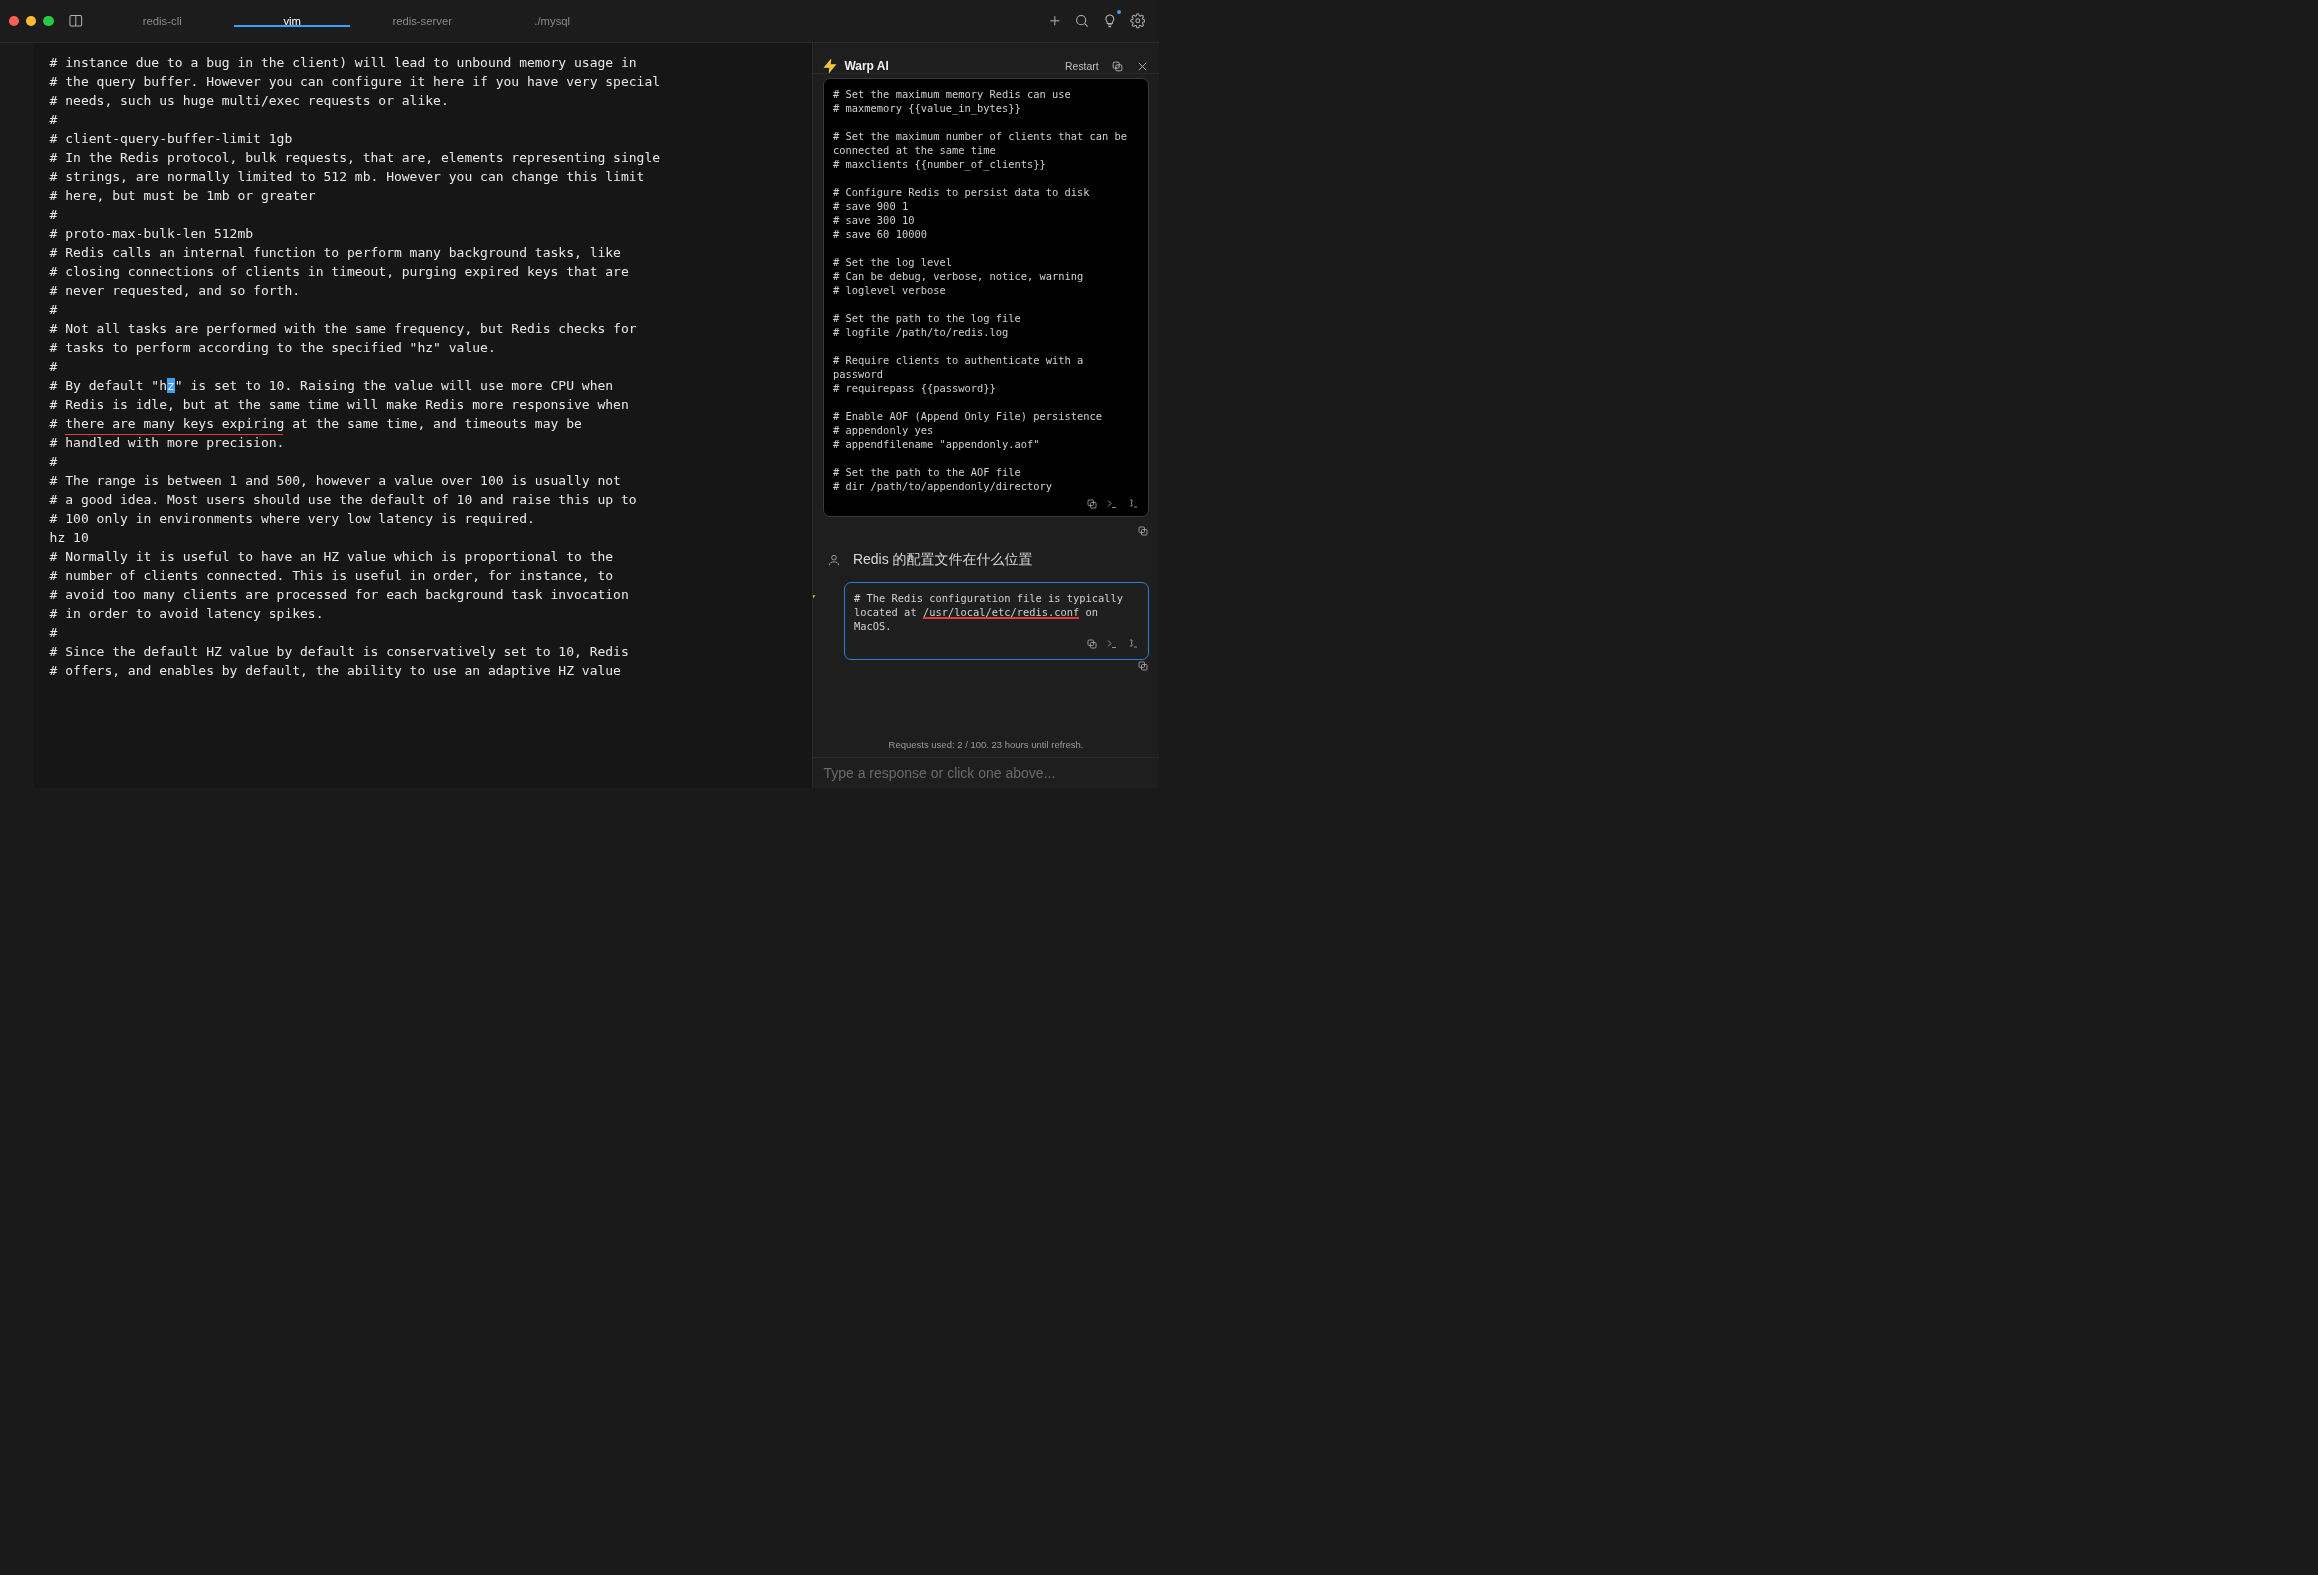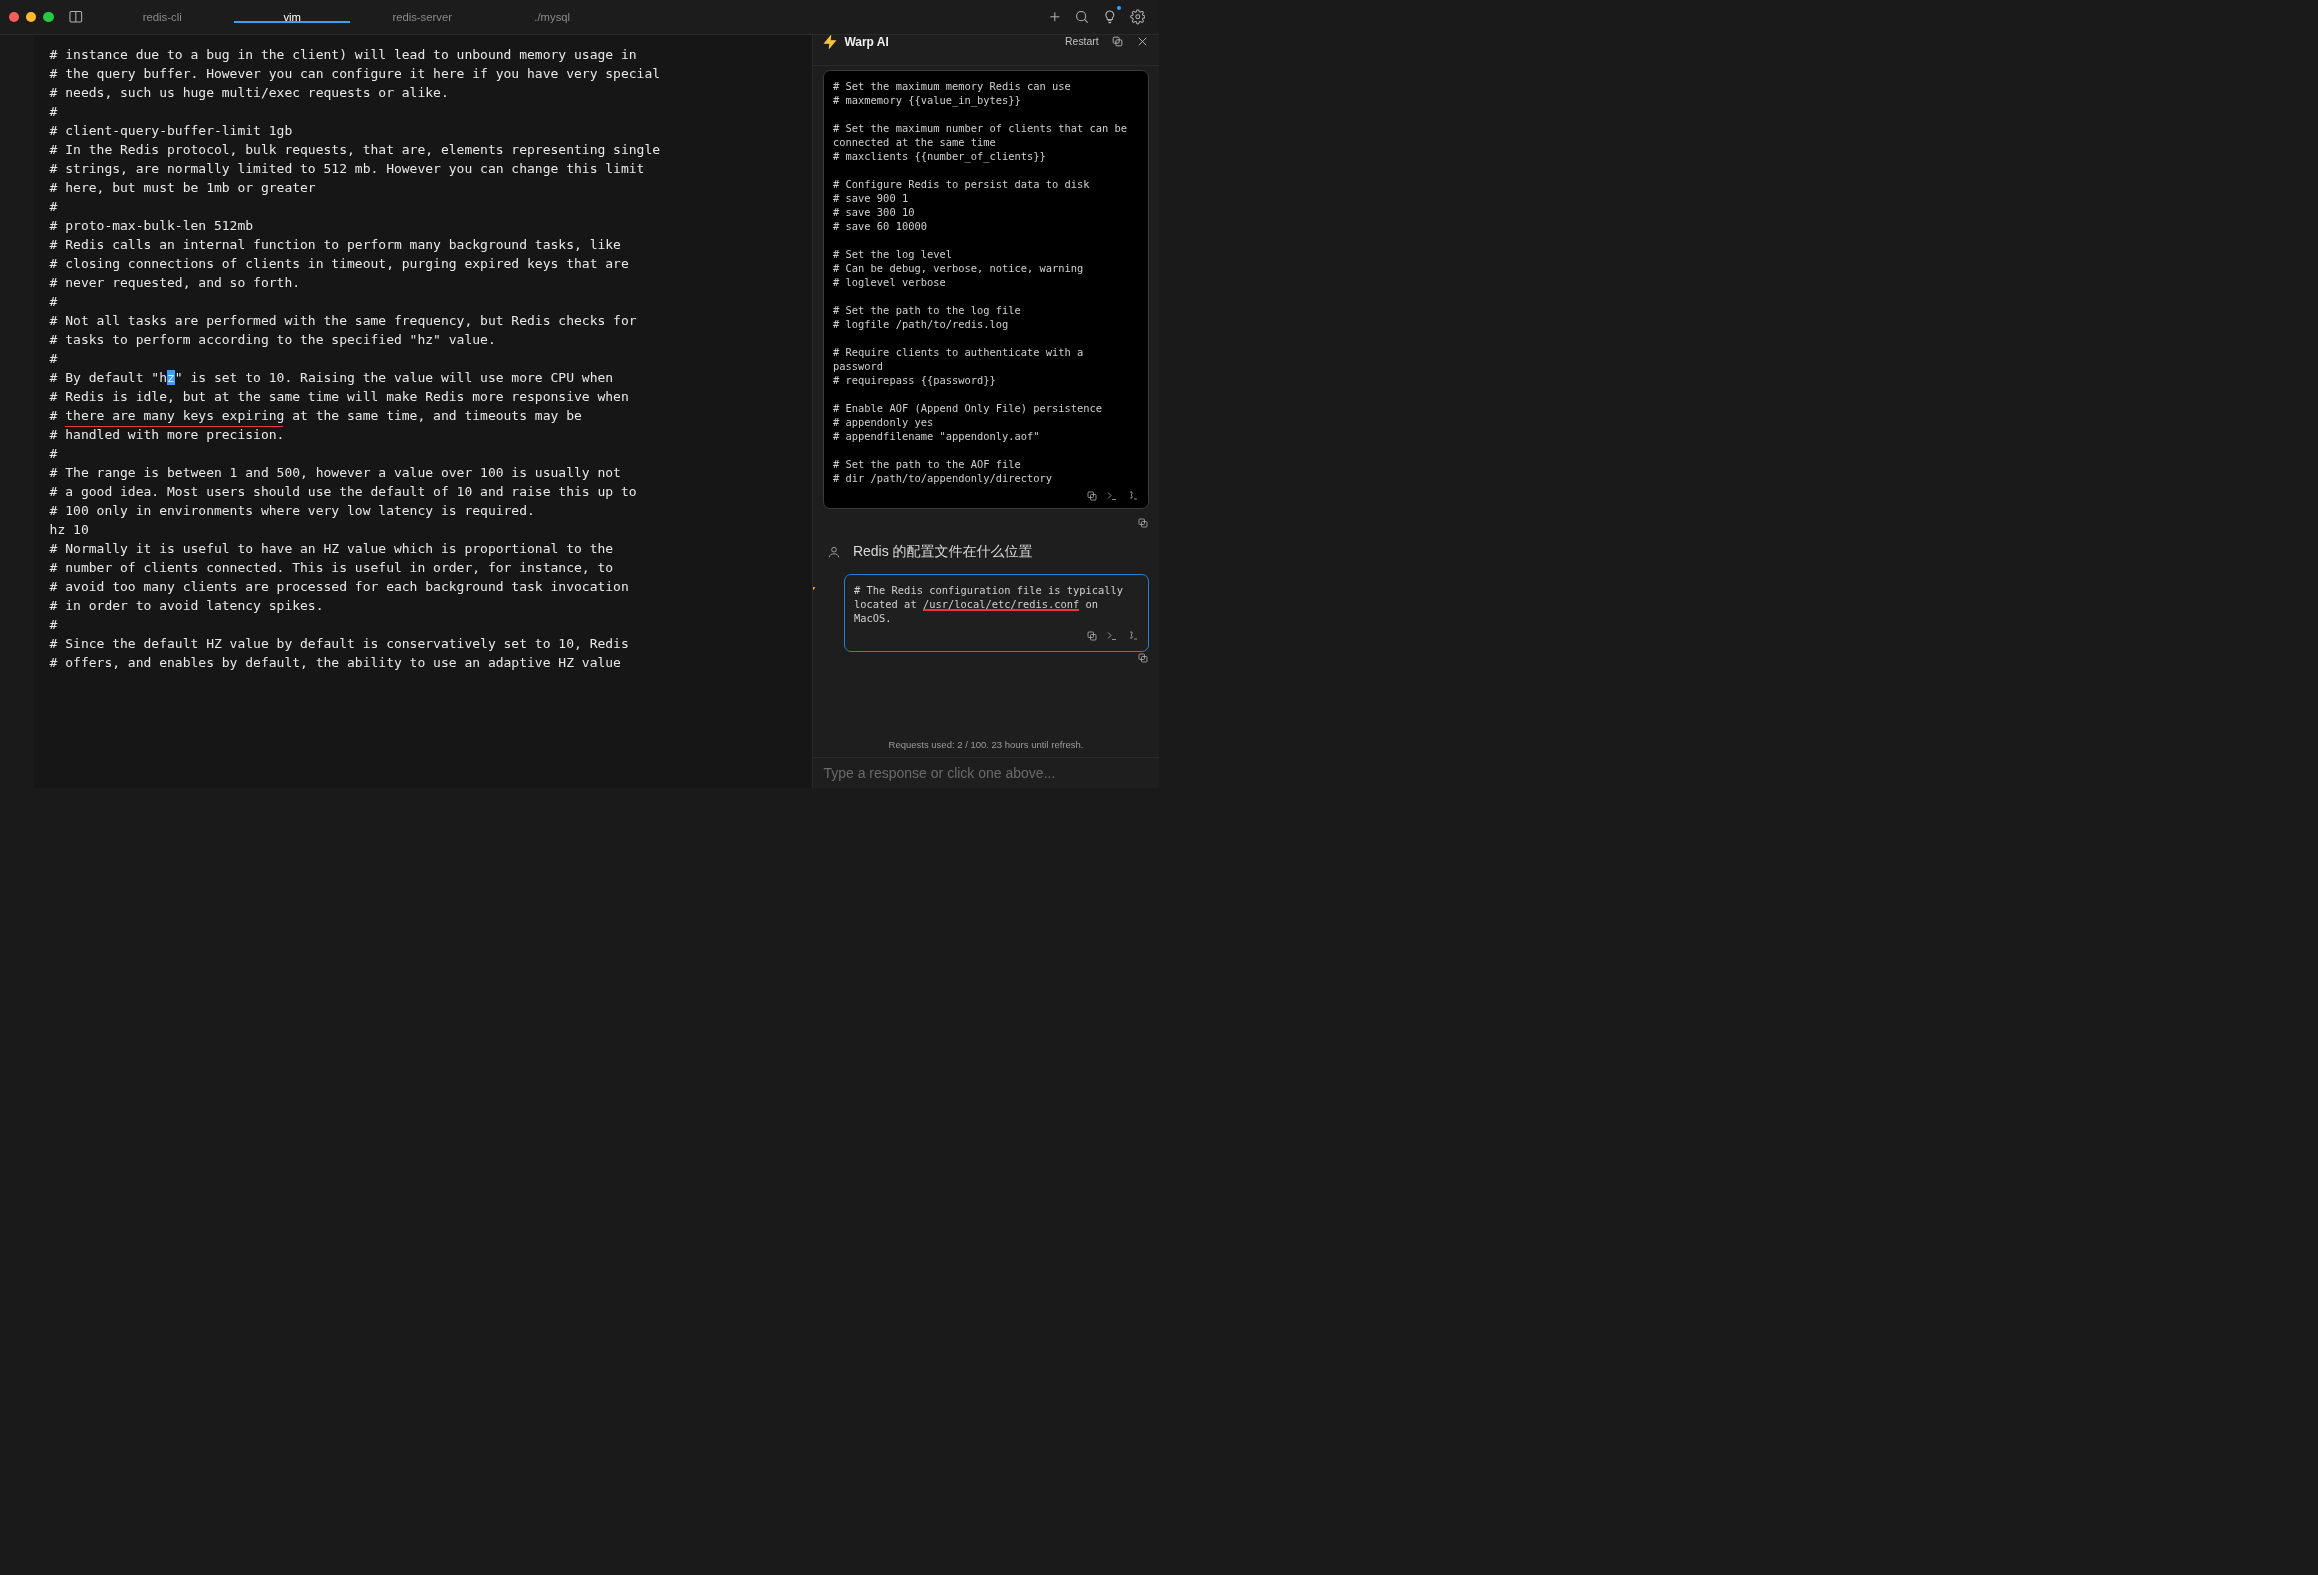--- a/index.html
+++ b/index.html
@@ -8,21 +8,21 @@
     color: #e8e8e8;
     font-family: "SF Mono", Menlo, Monaco, Consolas, monospace;
     font-size: 12px;
     overflow: hidden;
     width: 1159px; height: 788px;
   }
   .app { display: flex; flex-direction: column; height: 100%; }
 
   
   .titlebar {
-    height: 35px; display: flex; align-items: center; gap: 1.7px;
+    height: 43px; display: flex; align-items: center; gap: 1.7px;
     background: #1c1c1c; border-bottom: 0.9px solid #2a2a2a;
     padding: 0 8.7px;
   }
   .traffic { display: flex; gap: 7px; margin-right: 7px; }
   .dot { width: 10.4px; height: 10.4px; border-radius: 50%; }
   .dot.r { background: #ff5f57; }
   .dot.y { background: #febc2e; }
   .dot.g { background: #28c840; }
   .tb-icon { width:15.6px; height:15.6px; stroke:#b0b0b0; fill:none; stroke-width:1.6; cursor:pointer; }
   .tb-icon-wrap { padding:5.2px; display:flex; align-items:center; justify-content:center; }
@@ -54,21 +54,21 @@
     position:absolute;
     border-bottom:1.7px solid #e03a3a; pointer-events:none;
   }
 
   
   .aipanel {
     width:347px; background:#1e1e1e; border-left:0.9px solid #2a2a2a;
     display:flex; flex-direction:column; min-width:0;
   }
   .ai-header {
-    height:31px; display:flex; align-items:flex-start; gap:7px;
+    height:31px; display:flex; align-items:flex-end; gap:7px;
     padding:0 10.4px; border-bottom:0.9px solid #2a2a2a;
     font-family:-apple-system, sans-serif;
   }
   .bolt { width:14px; height:14px; }
   .ai-title { font-weight:600; font-size:12px; color:#f0f0f0; }
   .ai-header-right { margin-left:auto; display:flex; gap:12px; align-items:center; }
   .restart { font-size:10.4px; color:#c0c0c0; cursor:pointer; }
   .copy-icon, .close-icon { width:13px; height:13px; stroke:#c0c0c0; fill:none; stroke-width:1.6; cursor:pointer; }
 
   .ai-body { flex:1; overflow-y:auto; padding:3.5px 10.4px 7px; }

